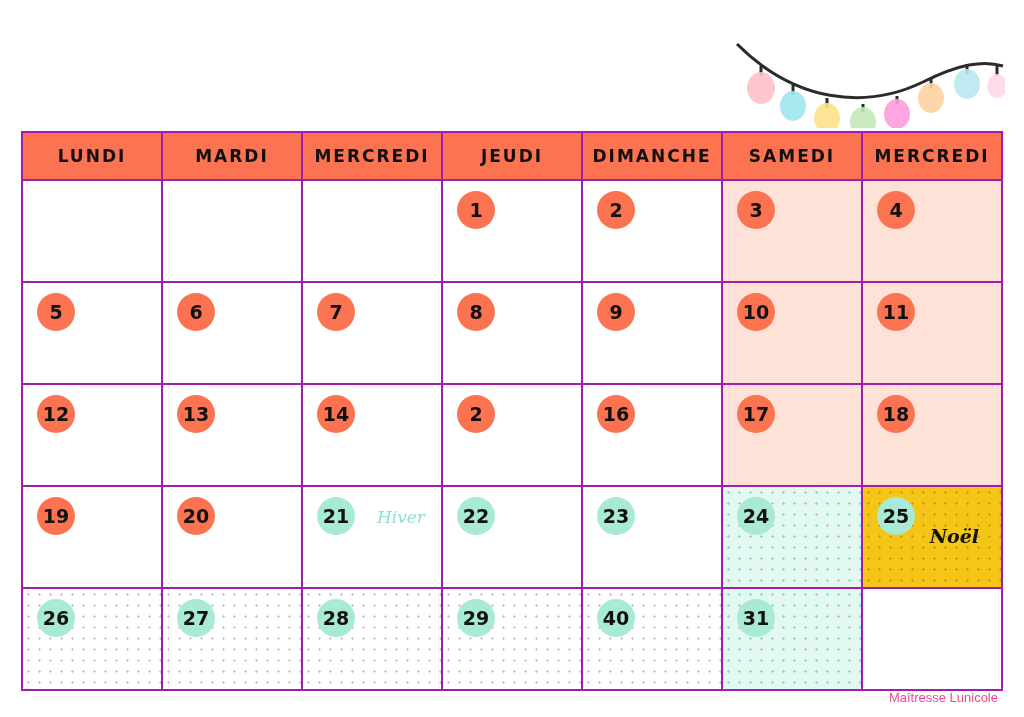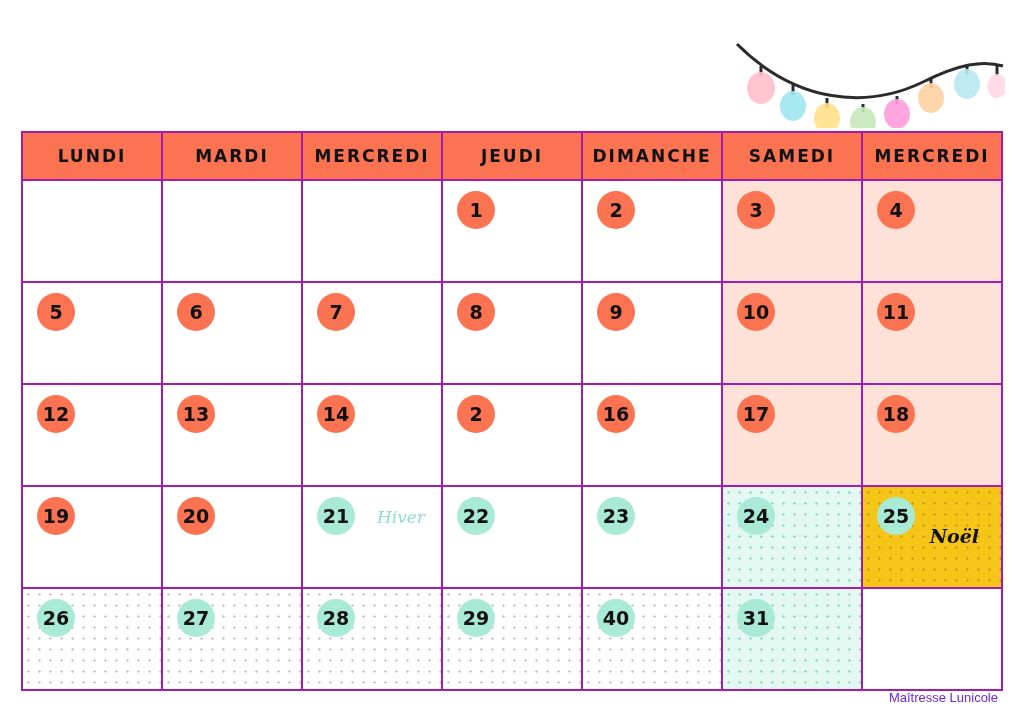--- a/index.html
+++ b/index.html
@@ -133,21 +133,21 @@
     font-size: 19px;
     font-weight: bold;
   }
 
   .credit {
     position: absolute;
     right: 26px;
     bottom: 12px;
     font-family: "Liberation Sans", sans-serif;
     font-size: 13px;
-    color: #6d28d9;
+    color: #ec4899;
   }
 </style>
 </head>
 <body>
 
 <div class="title-row">
 
   <div class="lights">
     <svg width="270" height="90" viewBox="0 0 270 90">
       <path d="M2,6 C60,64 130,72 188,44 C224,26 248,22 268,28" stroke="#2b2b2b" stroke-width="3" fill="none"></path>

